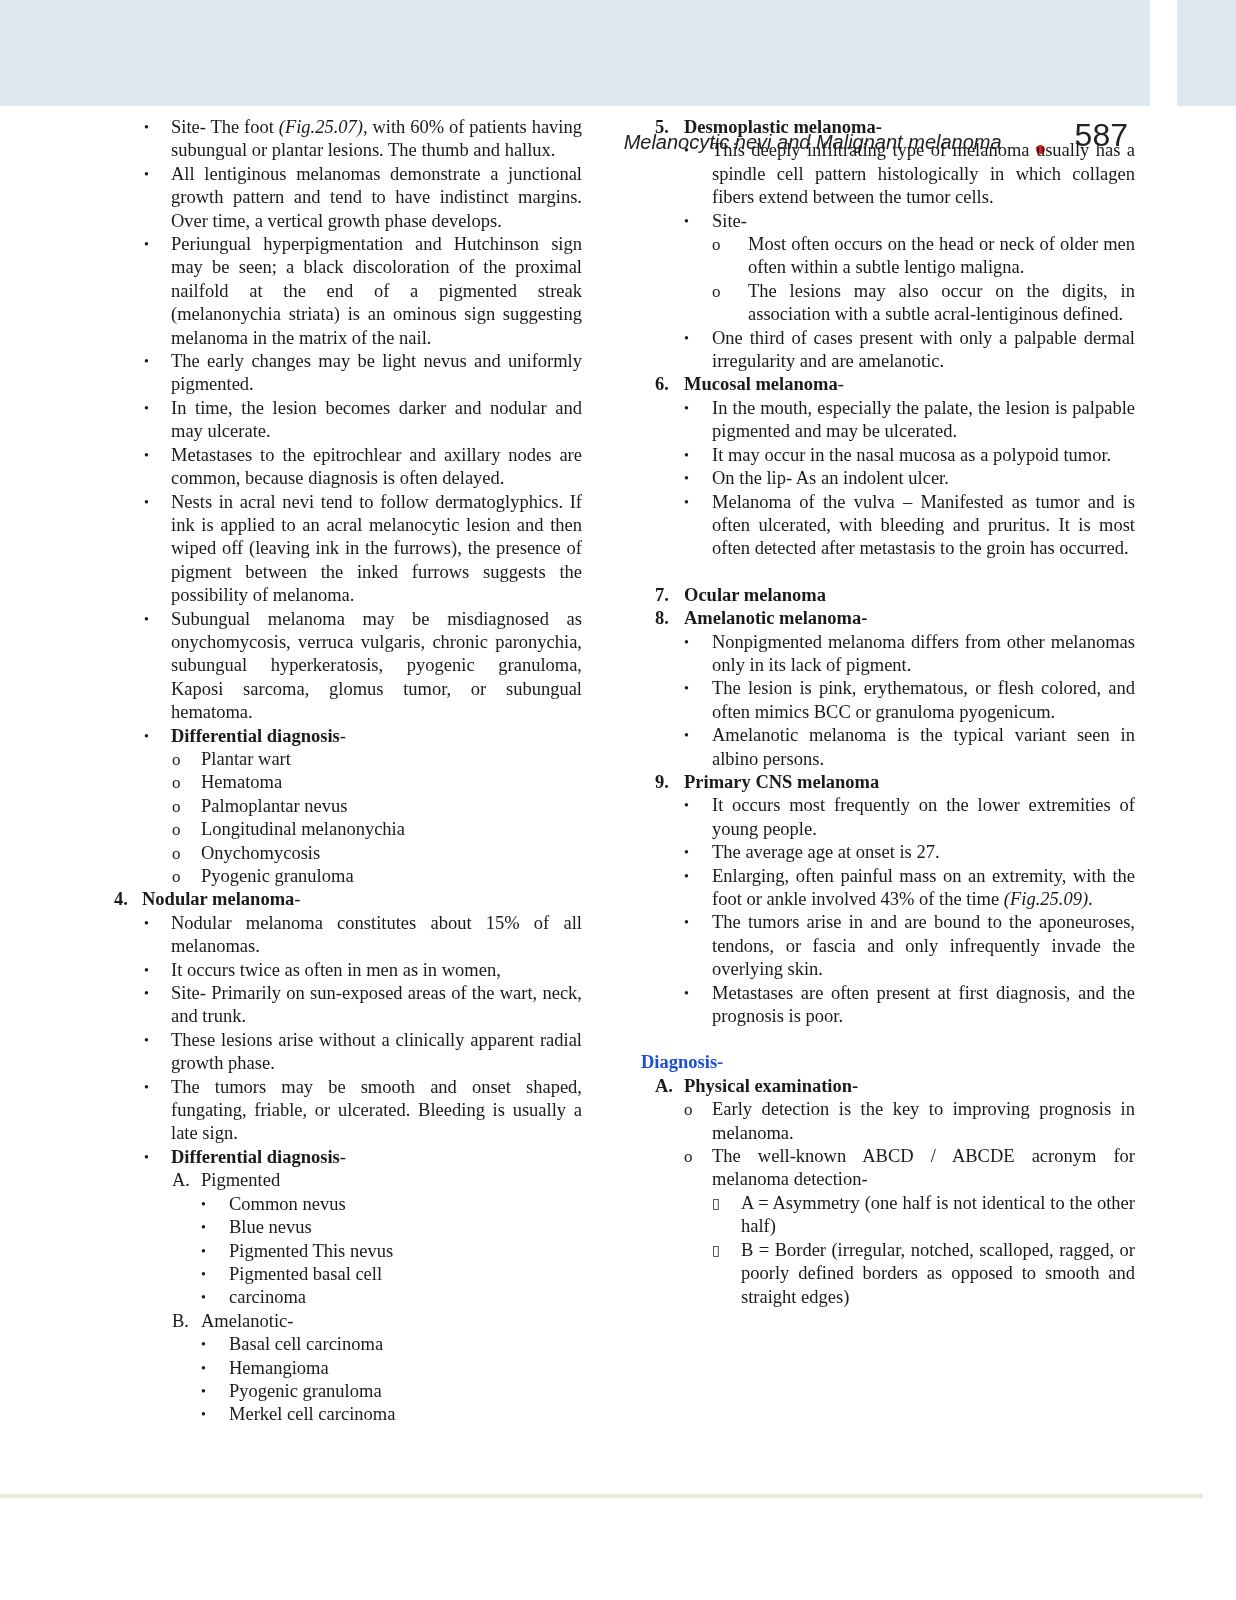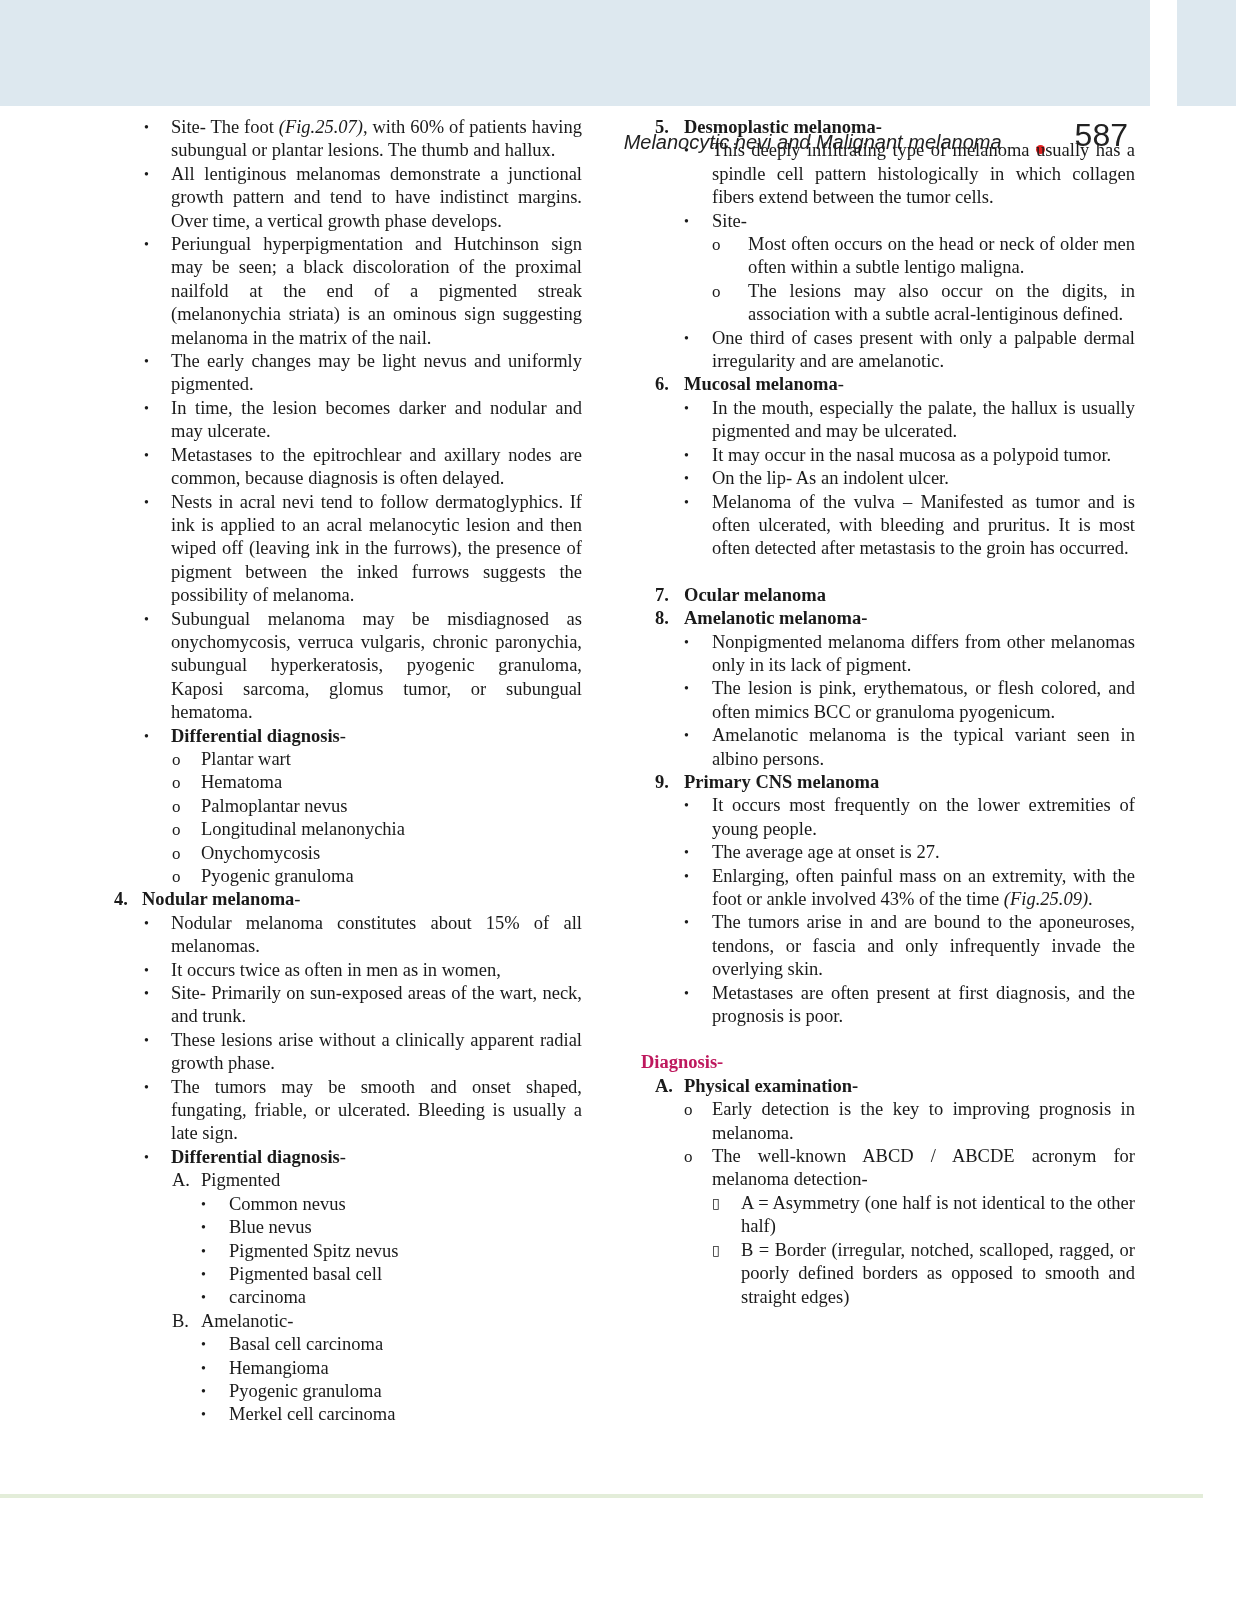--- a/index.html
+++ b/index.html
@@ -56,21 +56,21 @@
   .rb1 { margin-left: 29px; }
   .rb1 .marker { width: 28px; font-size: 14px; }
   .ro2 { margin-left: 57px; }
   .ro2 .marker { width: 36px; font-size: 17px; }
   .rletter { margin-left: 0; font-weight: bold; }
   .rletter .marker { width: 29px; }
   .ro1 { margin-left: 29px; }
   .ro1 .marker { width: 28px; font-size: 17px; }
   .rsq { margin-left: 57px; }
   .rsq .marker { width: 29px; font-family: "DejaVu Sans", sans-serif; font-size: 14px; }
-  .diag-heading { color: #be185d; font-weight: bold; margin-left: -14px; }
+  .diag-heading { color: #1d4ed8; font-weight: bold; margin-left: -14px; }
   .gap { height: 23px; }
   .it { font-style: italic; }
 
   .footer-line {
     position: absolute; left: 0; top: 1494px; width: 1203px; height: 4px;
     background: #e3edd9;
   }
 </style>
 </head>
 <body>
@@ -183,21 +183,21 @@
   <div class="item b2">
       <span class="marker">•</span>
       <span class="txt nojust">Common nevus</span>
     </div>
   <div class="item b2">
       <span class="marker">•</span>
       <span class="txt nojust">Blue nevus</span>
     </div>
   <div class="item b2">
       <span class="marker">•</span>
-      <span class="txt nojust">Pigmented Spitz nevus</span>
+      <span class="txt nojust">Pigmented This nevus</span>
     </div>
   <div class="item b2">
       <span class="marker">•</span>
       <span class="txt nojust">Pigmented basal cell</span>
     </div>
   <div class="item b2">
       <span class="marker">•</span>
       <span class="txt nojust">carcinoma</span>
     </div>
   <div class="item letter">
@@ -247,21 +247,21 @@
       <span class="marker">•</span>
       <span class="txt">One third of cases present with only a palpable dermal irregularity and are amelanotic.</span>
     </div>
 
   <div class="item rnum">
       <span class="marker">6.</span>
       <span class="txt nojust"><span>Mucosal melanoma</span><span style="font-weight:normal">-</span></span>
     </div>
   <div class="item rb1">
       <span class="marker">•</span>
-      <span class="txt">In the mouth, especially the palate, the hallux is usually pigmented and may be ulcerated.</span>
+      <span class="txt">In the mouth, especially the palate, the lesion is palpable pigmented and may be ulcerated.</span>
     </div>
   <div class="item rb1">
       <span class="marker">•</span>
       <span class="txt">It may occur in the nasal mucosa as a polypoid tumor.</span>
     </div>
   <div class="item rb1">
       <span class="marker">•</span>
       <span class="txt">On the lip- As an indolent ulcer.</span>
     </div>
   <div class="item rb1">

